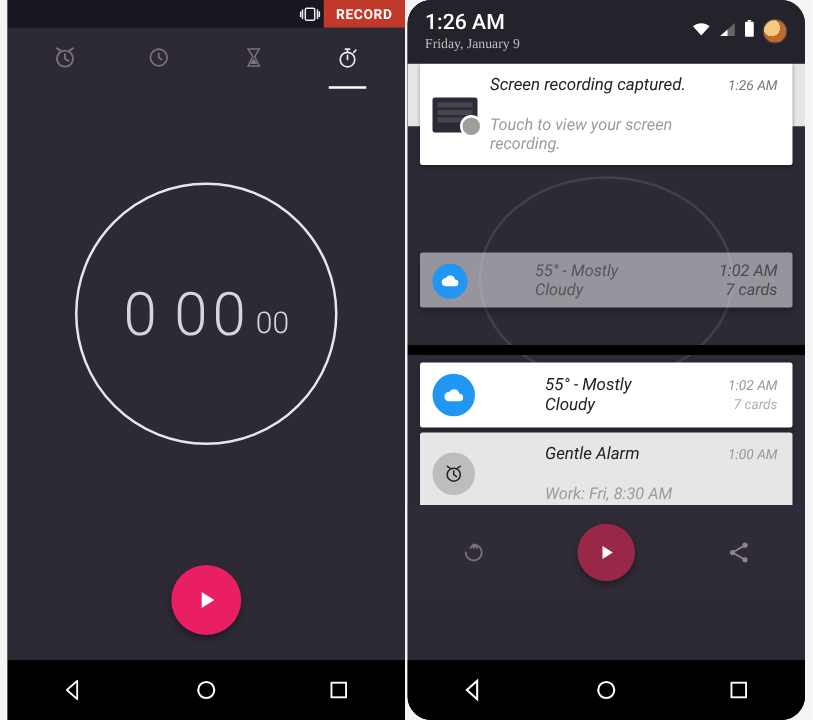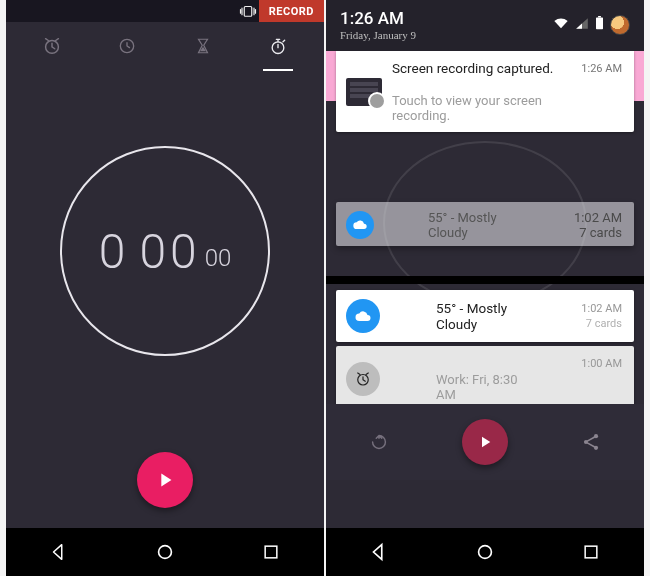--- a/index.html
+++ b/index.html
@@ -15,21 +15,21 @@
     background: #f4f4f4;
     overflow: hidden;
   }
   .phone {
     position: absolute; top: 0; bottom: 0; width: 318px;
     background: #000;
     display: flex; flex-direction: column;
     overflow: hidden;
   }
   .phone.left  { left: 6px; }
-  .phone.right { right: 6px; }
+  .phone.right { right: 6px; border-radius: 19px; }
 
   
   .topbar {
     height: 22px; background: #181620;
     display: flex; justify-content: flex-end; align-items: center;
     padding: 0 0 0 6px;
   }
   .topbar .vibrate { width: 22px; height: 18px; display:flex; align-items:center; justify-content:center; }
   .topbar .record {
     background: #c0392b; color: #fff; font-weight: 700;
@@ -71,21 +71,21 @@
     width: 56px; height: 56px; border-radius: 50%;
     background: #e91e63; display:flex; align-items:center; justify-content:center;
     box-shadow: 0 3px 6px rgba(0,0,0,0.4);
   }
 
   .navbar { height: 48px; background:#000; display:flex; align-items:center; justify-content:space-around; }
   .navbtn { width: 60px; height: 40px; display:flex; align-items:center; justify-content:center; color:#fff; }
 
   
   .shade {
-    flex:1; background:#f9a8d4; position:relative; overflow:hidden;
+    flex:1; background:#e5e5e5; position:relative; overflow:hidden;font-style:italic;
   }
   .status-dark {
     background:#24222b; padding: 8px 14px 10px 14px;
     display:flex; align-items:center;
   }
   .status-dark .time { font-size: 17px; font-weight:500; color:#fff; }
   .status-dark .date { font-size: 11px; color:#bfbfbf; margin-top:1px;font-family:Liberation Serif, serif;}
   .status-dark .sp { flex:1; }
   .status-icons { display:flex; align-items:center; gap:6px; }
   .avatar { width:18px; height:18px; border-radius:50%; background: radial-gradient(circle at 35% 35%, #f7c97f 0 40%, #c06a2e 41% 100%); border:1px solid #444;}
@@ -330,20 +330,21 @@
         <div class="weather-row">
           <div class="weather-icon g">
             <svg width="18" height="18" viewBox="0 0 24 24">
                 <g stroke="#fff" class="stroke">
               <circle cx="12" cy="13" r="7"></circle>
                   <path d="M12 9v4l3 2 M5 4l3 2 M19 4l-3 2"></path>
             </g>
               </svg>
           </div>
           <div style="flex:1">
+            <div class="title">Gentle Alarm</div>
             <div class="sub">Work: Fri, 8:30 AM</div>
           </div>
           <div class="ts2" style="align-self:flex-start; margin-top:2px;">1:00 AM</div>
         </div>
       </div>
 
       <div class="handle">
         <svg width="20" height="14" viewBox="0 0 24 16">
             <g stroke="#fff" stroke-width="2">
           <path d="M4 3h16M7 8h13M10 13h10"></path>

